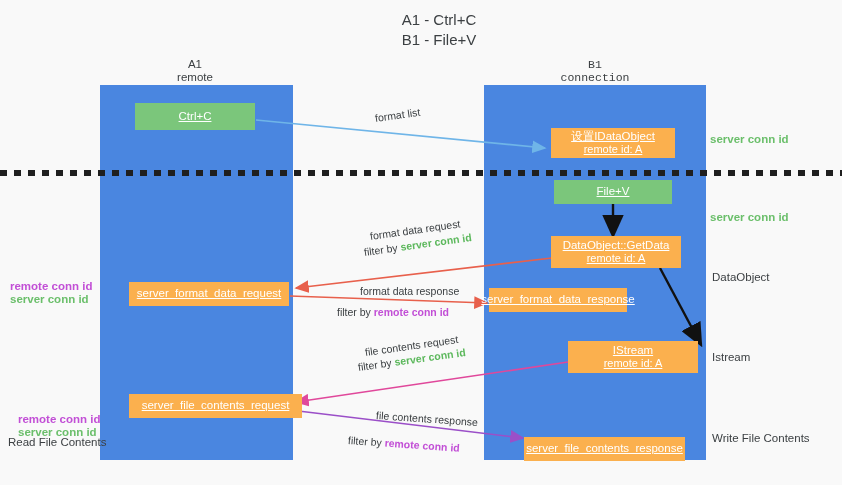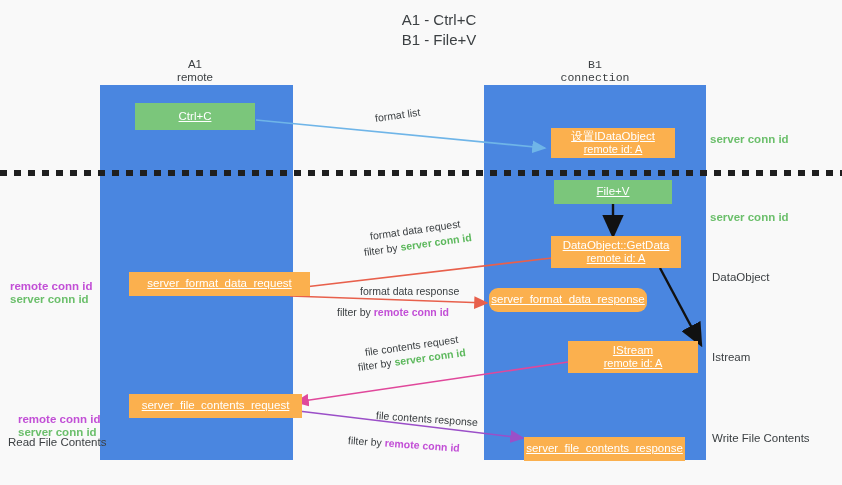--- a/index.html
+++ b/index.html
@@ -125,25 +125,25 @@
   <div class="node orange" style="left:551px;top:236px;width:130px;height:32px;">
     <div>DataObject::GetData</div>
     <div class="l2">remote id: A</div>
   </div>
 
   <div class="node orange" style="left:568px;top:341px;width:130px;height:32px;">
     <div>IStream</div>
     <div class="l2">remote id: A</div>
   </div>
 
-  <div class="node orange" style="left:129px;top:272px;width:181px;height:24px;">
+  <div class="node orange" style="left:129px;top:282px;width:160px;height:24px;">
     <div>server_format_data_request</div>
   </div>
 
-  <div class="node orange" style="left:489px;top:288px;width:158px;height:24px;border-radius:9px;">
+  <div class="node orange" style="left:489px;top:288px;width:138px;height:24px;">
     <div>server_format_data_response</div>
   </div>
 
   <div class="node orange" style="left:129px;top:394px;width:173px;height:24px;">
     <div>server_file_contents_request</div>
   </div>
 
   <div class="node orange" style="left:524px;top:425px;width:161px;height:24px;margin-top:12px;">
     <div>server_file_contents_response</div>
   </div>

